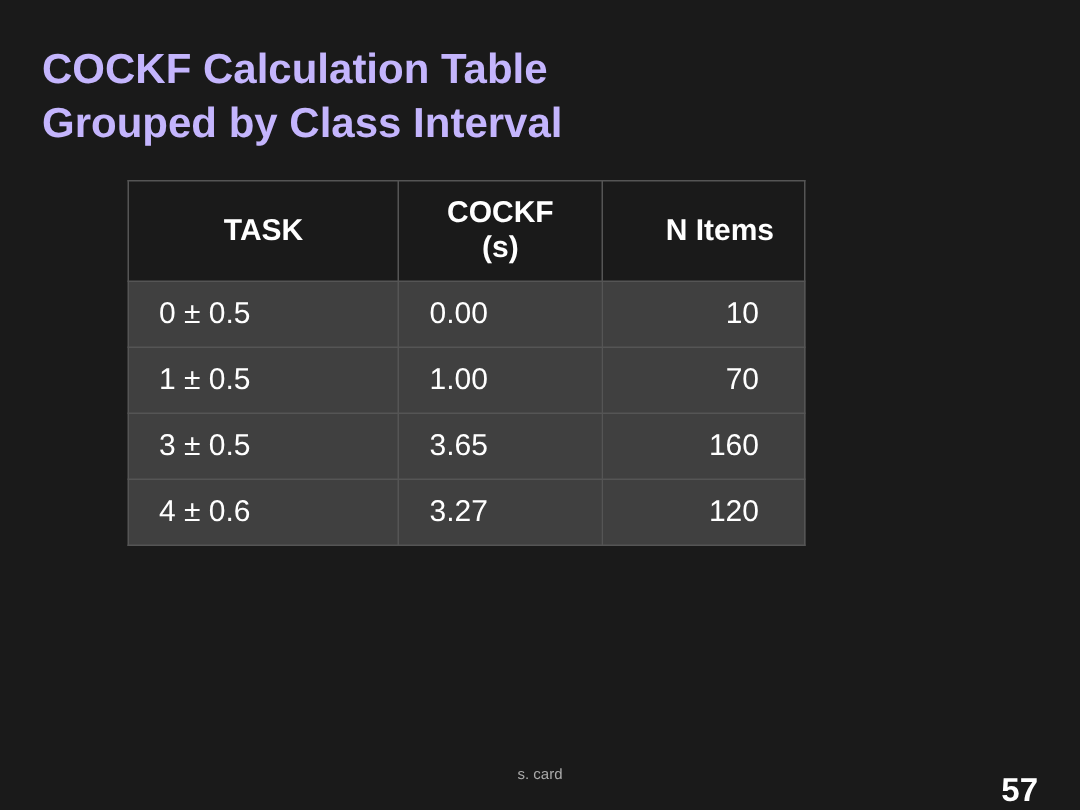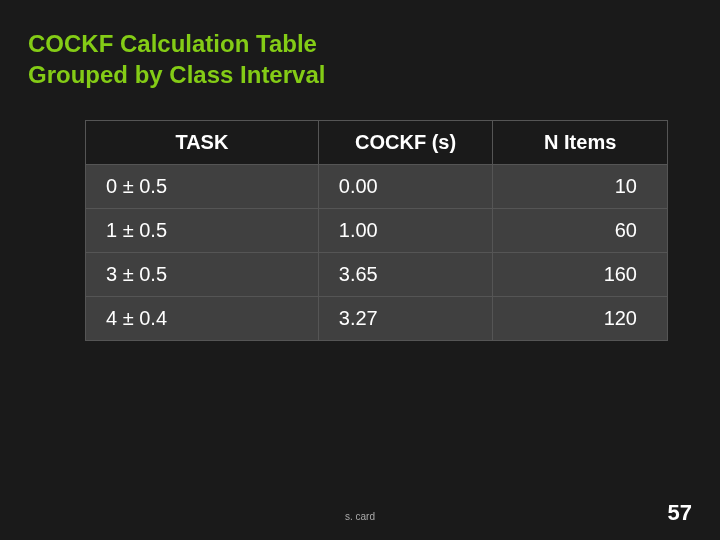--- a/index.html
+++ b/index.html
@@ -15,31 +15,31 @@
       color: #ffffff;
       font-family: Arial, sans-serif;
       overflow: hidden;
       position: relative;
     }
 
     .page-title {
       position: absolute;
       top: 28px;
       left: 28px;
-      font-size: 24px;
+      font-size: 28px;
       font-weight: bold;
       line-height: 1.3;
-      color: #84cc16;
+      color: #c4b5fd;
     }
 
     .table-container {
       position: absolute;
       top: 120px;
       left: 85px;
-      width: 583px;
+      width: 452px;
     }
 
     table {
       border-collapse: collapse;
       width: 100%;
     }
 
     table th, table td {
       border: 1px solid #555555;
       padding: 10px 20px;
@@ -59,39 +59,40 @@
     .col-task {
       width: 40%;
     }
 
     .col-cost {
       width: 30%;
     }
 
     .col-items {
       width: 30%;
+      text-align: right;
     }
 
     td.col-items {
       text-align: right;
       padding-right: 30px;
     }
 
     .footer-credit {
       position: absolute;
       bottom: 18px;
       left: 50%;
       transform: translateX(-50%);
       color: #aaaaaa;
       font-size: 10px;
     }
 
     .page-number {
       position: absolute;
-      bottom: 14px;
+      bottom: 0;
       right: 28px;
       font-size: 22px;
       color: #ffffff;
       font-weight: bold;
     }
   </style>
 </head>
 <body>
 
 <div class="page-title">
@@ -110,29 +111,29 @@
     </thead>
     <tbody id="table-body">
     <tr>
           <td class="col-task">0 ± 0.5</td>
           <td class="col-cost">0.00</td>
           <td class="col-items">10</td>
         </tr>
         <tr>
           <td class="col-task">1 ± 0.5</td>
           <td class="col-cost">1.00</td>
-          <td class="col-items">60</td>
+          <td class="col-items">70</td>
         </tr>
         <tr>
           <td class="col-task">3 ± 0.5</td>
           <td class="col-cost">3.65</td>
           <td class="col-items">160</td>
         </tr>
         <tr>
-          <td class="col-task">4 ± 0.4</td>
+          <td class="col-task">4 ± 0.6</td>
           <td class="col-cost">3.27</td>
           <td class="col-items">120</td>
         </tr>
       </tbody>
   </table>
 </div>
 
 <div class="footer-credit">s. card</div>
 <div class="page-number">57</div>
 

